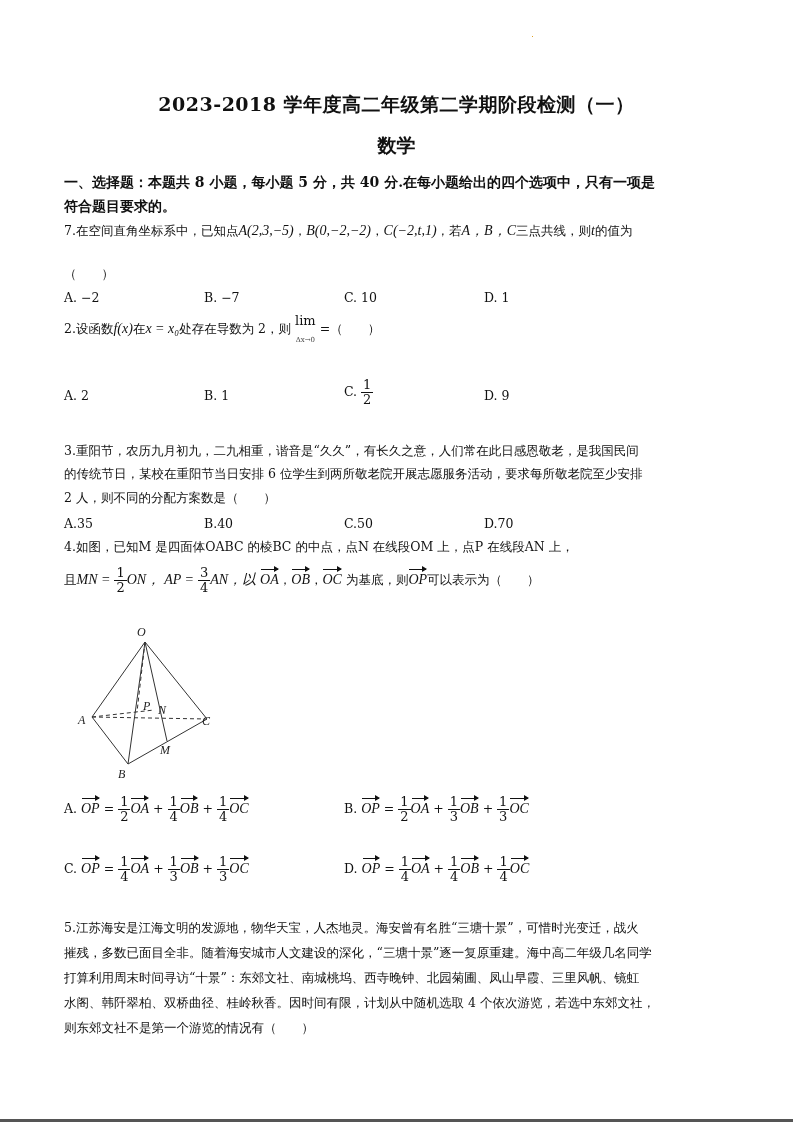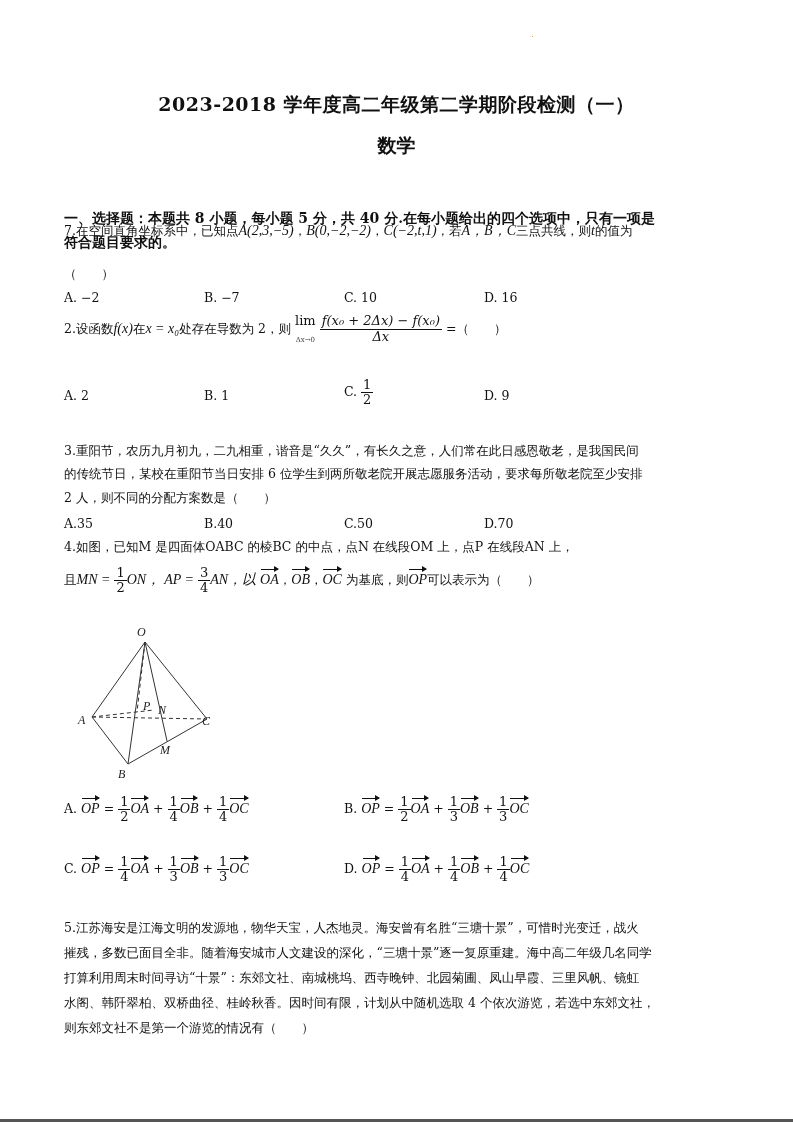--- a/index.html
+++ b/index.html
@@ -1,21 +1,21 @@
 <!DOCTYPE html>
 <html><head>
 <meta charset="utf-8">
 <style>
   html, body { margin: 0; padding: 0; background: #ffffff; }
   body { width: 793px; height: 1122px; position: relative; overflow: hidden;
          font-family: "DejaVu Serif", "Liberation Serif", serif; color: #111; }
   .abs { position: absolute; white-space: nowrap; }
   .title { left: 0; width: 793px; text-align: center; top: 92px; font-size: 19px; font-weight: bold; letter-spacing: 0.5px; }
   .subject { left: 0; width: 793px; text-align: center; top: 133px; font-size: 19px; font-weight: bold; }
-  .section { left: 64px; font-size: 14px; font-weight: bold; margin-top: 36px; }
+  .section { left: 64px; font-size: 14px; font-weight: bold; }
   .q { left: 64px; font-size: 12.5px; }
   .opt { font-size: 12.5px; }
   i.m { font-family: "Liberation Serif", serif; font-style: italic; font-size: 14px; }
   .frac { display: inline-block; vertical-align: middle; text-align: center; font-size: 13px; line-height: 1.1; }
   .frac .num { display: block; border-bottom: 1px solid #111; padding: 0 2px; }
   .frac .den { display: block; padding: 0 2px; }
   .lim { display: inline-block; vertical-align: middle; text-align: center; font-size: 13px; line-height: 1; }
   .lim .sub { display: block; font-size: 7px; color: #444; margin-top: 10px; }
   .vec { display: inline-block; position: relative; font-family: "Liberation Serif", serif; font-style: italic; font-size: 14px; }
   .vec::before { content: ""; position: absolute; left: 1px; right: 1px; top: -3px; border-top: 1px solid #111; }
@@ -35,26 +35,25 @@
 <div class="abs section" style="top:174px">一、选择题：本题共 8 小题，每小题 5 分，共 40 分.在每小题给出的四个选项中，只有一项是</div>
 <div class="abs section" style="top:198px">符合题目要求的。</div>
 
 <div class="abs q" style="top:222px">
   <span>7.在空间直角坐标系中，已知点</span><i class="m">A(2,3,−5)</i>，<i class="m">B(0,−2,−2)</i>，<i class="m">C(−2,t,1)</i><span>，若</span><i class="m">A，B，C</i><span>三点共线，则</span><i class="m">t</i><span>的值为</span>
 </div>
 <div class="abs q" style="top:266px">（　　）</div>
 <div class="abs opt" style="left:64px; top:290px">A.  −2</div>
 <div class="abs opt" style="left:204px; top:290px">B.  −7</div>
 <div class="abs opt" style="left:344px; top:290px">C.  10</div>
-<div class="abs opt" style="left:484px; top:290px">D.  16</div>
+<div class="abs opt" style="left:484px; top:290px">D.  1</div>
 
 <div class="abs q" style="top:314px">
   <span>2.设函数</span><i class="m">f(x)</i><span>在</span><i class="m">x = x₀</i><span>处存在导数为 2，则</span>
   <span class="lim"><span>lim</span><span class="sub">Δx→0</span></span>
-  <span class="frac"><span class="num" style="font-style:italic">f(x₀ + 2Δx) − f(x₀)</span><span class="den" style="font-style:italic">Δx</span></span>
   <span>=（　　）</span>
 </div>
 <div class="abs opt" style="left:64px; top:388px">A. 2</div>
 <div class="abs opt" style="left:204px; top:388px">B. 1</div>
 <div class="abs opt" style="left:344px; top:378px">
   <span>C.</span>
   <span class="frac"><span class="num">1</span><span class="den">2</span></span>
 </div>
 <div class="abs opt" style="left:484px; top:388px">D. 9</div>
 

